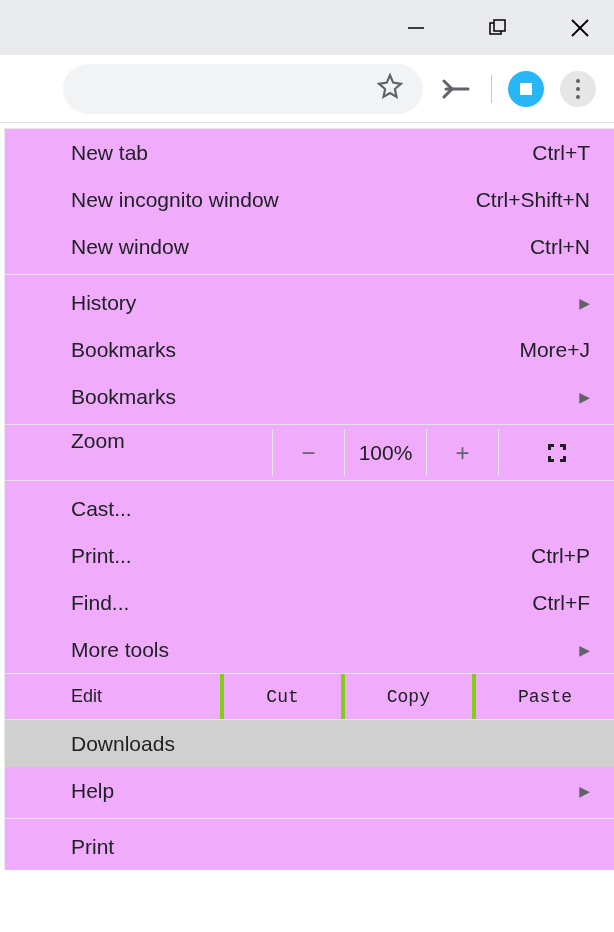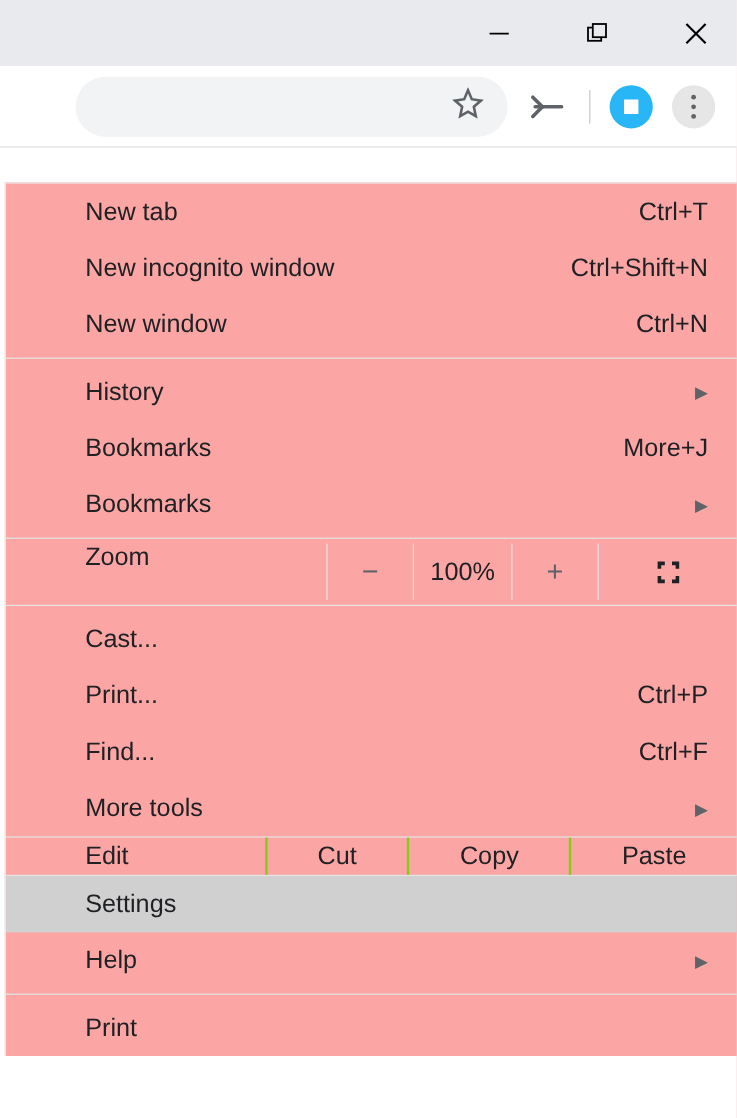--- a/index.html
+++ b/index.html
@@ -86,24 +86,23 @@
       width: 4px;
       height: 4px;
       border-radius: 50%;
       background: #5f6368;
     }
     .menu {
       position: absolute;
       top: 128px;
       left: 4px;
       right: 0;
-      background: #fca5a5;
+      background: #f0abfc;
       border-top: 1px solid #e8e8e8;
       border-left: 1px solid #e8e8e8;
-      margin-top: 24px;
     }
     .menu-item {
       display: flex;
       align-items: center;
       justify-content: space-between;
       padding: 9px 24px 9px 66px;
       font-size: 21px;
       cursor: pointer;
       height: 47px;
     }
@@ -137,35 +136,36 @@
       display: flex;
       align-items: center;
       justify-content: center;
     }
     .zoom-btn { width: 72px; cursor: pointer; font-size: 24px; color: #5f6368; }
     .zoom-val { width: 82px; }
     .zoom-full { width: 116px; cursor: pointer; }
     .edit-row {
       display: flex;
       align-items: center;
-      height: 33px;
-      font-size: 21px;
+      height: 47px;
+      font-size: 18px;
       border-top: 1px solid #e4e4e4;
       border-bottom: 1px solid #e4e4e4;
     }
     .edit-label { padding-left: 66px; flex: 1; }
     .edit-btn {
-      border-left: 2px solid #84cc16;
+      border-left: 4px solid #84cc16;
       height: 100%;
       display: flex;
       align-items: center;
       justify-content: center;
       cursor: pointer;
       padding: 0 42px;
       min-width: 100px;
+      font-family: Liberation Mono, monospace;
     }
   </style>
 </head>
 <body>
 
 <div class="titlebar">
   <div class="win-btn">
     <svg width="20" height="20" viewBox="0 0 20 20">
         <line x1="2" y1="10" x2="18" y2="10" stroke="#000" stroke-width="1.5"></line>
       </svg>
@@ -266,21 +266,21 @@
     <span>More tools</span>
     <span class="submenu-arrow">▶</span>
   </div>
   <div class="edit-row">
     <span class="edit-label">Edit</span>
     <div class="edit-btn">Cut</div>
     <div class="edit-btn">Copy</div>
     <div class="edit-btn">Paste</div>
   </div>
   <div class="menu-item hover">
-    <span>Settings</span>
+    <span>Downloads</span>
   </div>
   <div class="menu-item">
     <span>Help</span>
     <span class="submenu-arrow">▶</span>
   </div>
   <div class="divider"></div>
   <div class="menu-item">
     <span>Print</span>
   </div>
 </div>

